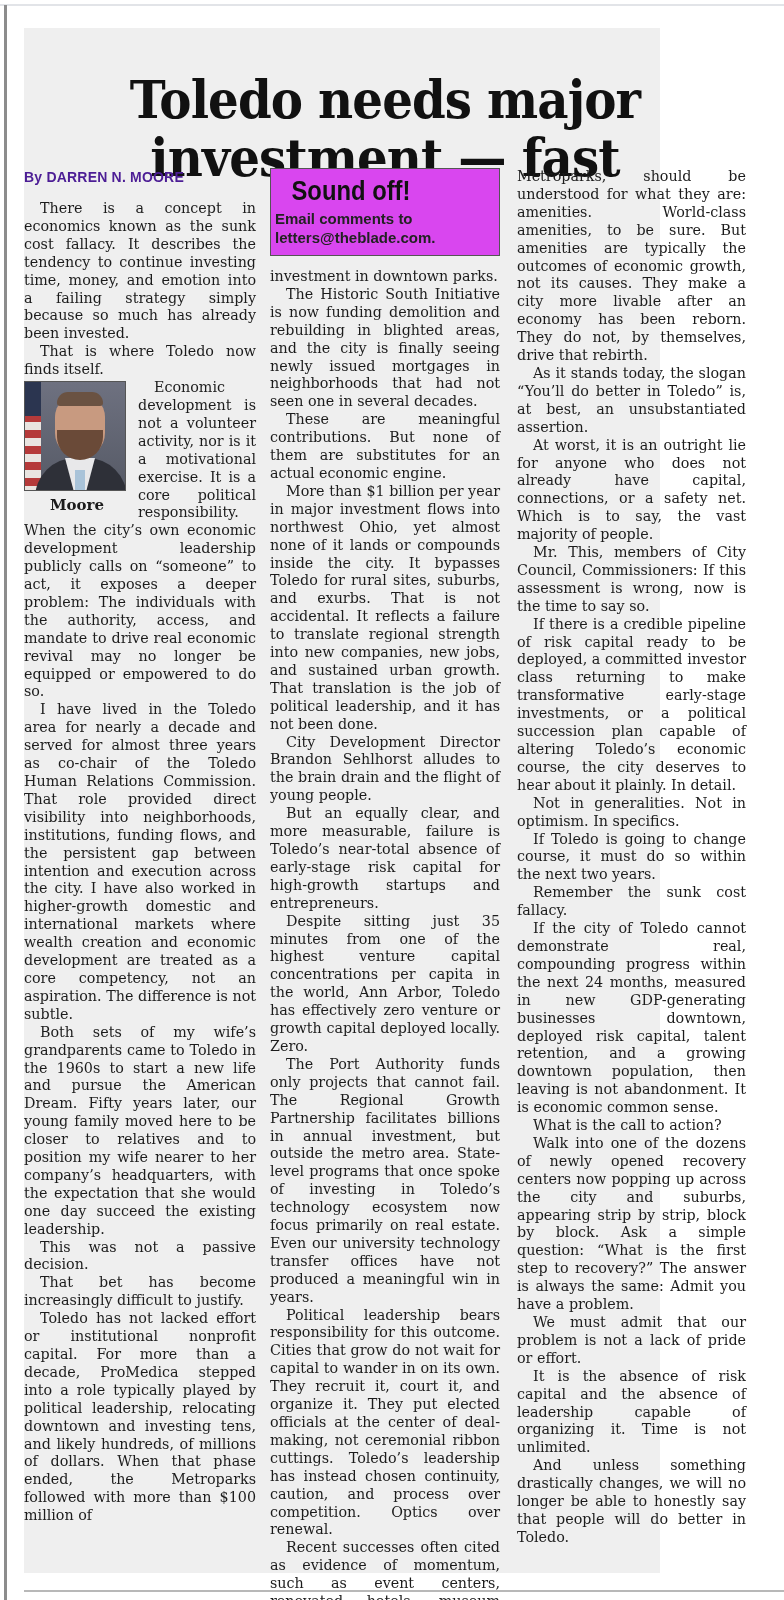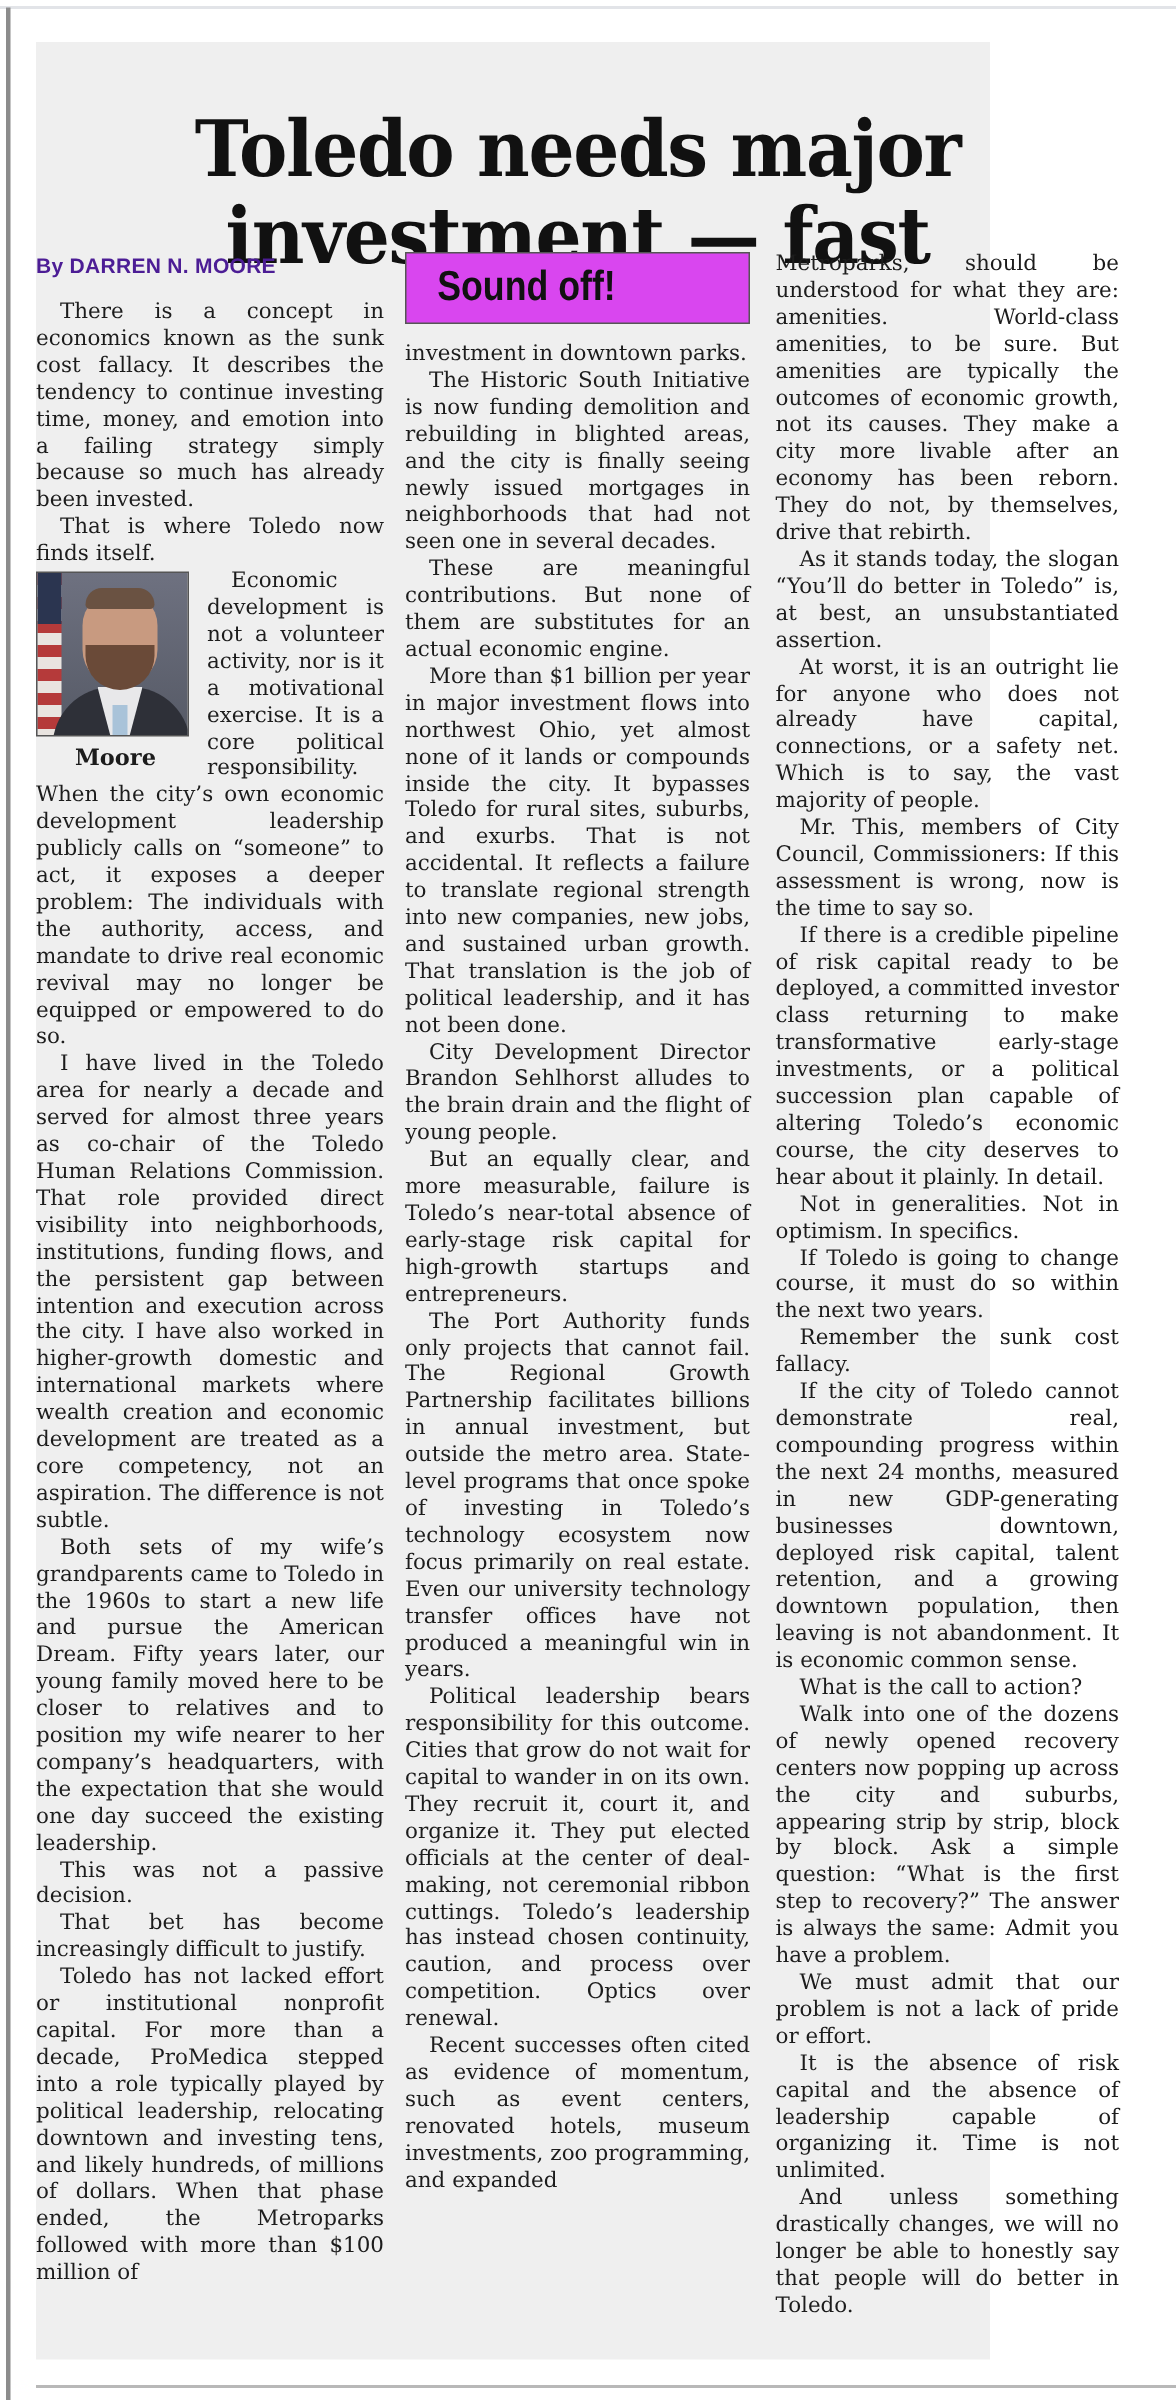--- a/index.html
+++ b/index.html
@@ -127,27 +127,32 @@
     <p>I have lived in the Toledo area for nearly a decade and served for almost three years as co-chair of the Toledo Human Relations Commission. That role provided direct visibility into neighborhoods, institutions, funding flows, and the persistent gap between intention and execution across the city. I have also worked in higher-growth domestic and international markets where wealth creation and economic development are treated as a core competency, not an aspiration. The difference is not subtle.</p>
     <p>Both sets of my wife’s grandparents came to Toledo in the 1960s to start a new life and pursue the American Dream. Fifty years later, our young family moved here to be closer to relatives and to position my wife nearer to her company’s headquarters, with the expectation that she would one day succeed the existing leadership.</p>
     <p>This was not a passive decision.</p>
     <p>That bet has become increasingly difficult to justify.</p>
     <p>Toledo has not lacked effort or institutional nonprofit capital. For more than a decade, ProMedica stepped into a role typically played by political leadership, relocating downtown and investing tens, and likely hundreds, of millions of dollars. When that phase ended, the Metroparks followed with more than $100 million of</p>
   </div>
 
   <div class="col col-2">
     <div class="soundoff">
       <div class="soundoff-title">Sound off!</div>
+      <div class="soundoff-body">
+        <span>Email comments to</span><br>
+        <span>letters@theblade.com.</span>
+      </div>
     </div>
     <p class="noindent">investment in downtown parks.</p>
     <p>The Historic South Initiative is now funding demolition and rebuilding in blighted areas, and the city is finally seeing newly issued mortgages in neighborhoods that had not seen one in several decades.</p>
     <p>These are meaningful contributions. But none of them are substitutes for an actual economic engine.</p>
     <p>More than $1 billion per year in major investment flows into northwest Ohio, yet almost none of it lands or compounds inside the city. It bypasses Toledo for rural sites, suburbs, and exurbs. That is not accidental. It reflects a failure to translate regional strength into new companies, new jobs, and sustained urban growth. That translation is the job of political leadership, and it has not been done.</p>
     <p>City Development Director Brandon Sehlhorst alludes to the brain drain and the flight of young people.</p>
     <p>But an equally clear, and more measurable, failure is Toledo’s near-total absence of early-stage risk capital for high-growth startups and entrepreneurs.</p>
+    <p>Despite sitting just 35 minutes from one of the highest venture capital concentrations per capita in the world, Ann Arbor, Toledo has effectively zero venture or growth capital deployed locally. Zero.</p>
     <p>The Port Authority funds only projects that cannot fail. The Regional Growth Partnership facilitates billions in annual investment, but outside the metro area. State-level programs that once spoke of investing in Toledo’s technology ecosystem now focus primarily on real estate. Even our university technology transfer offices have not produced a meaningful win in years.</p>
     <p>Political leadership bears responsibility for this outcome. Cities that grow do not wait for capital to wander in on its own. They recruit it, court it, and organize it. They put elected officials at the center of deal-making, not ceremonial ribbon cuttings. Toledo’s leadership has instead chosen continuity, caution, and process over competition. Optics over renewal.</p>
     <p>Recent successes often cited as evidence of momentum, such as event centers, renovated hotels, museum investments, zoo programming, and expanded</p>
   </div>
 
   <div class="col col-3">
     <p class="noindent">Metroparks, should be understood for what they are: amenities. World-class amenities, to be sure. But amenities are typically the outcomes of economic growth, not its causes. They make a city more livable after an economy has been reborn. They do not, by themselves, drive that rebirth.</p>
     <p>As it stands today, the slogan “You’ll do better in Toledo” is, at best, an unsubstantiated assertion.</p>
     <p>At worst, it is an outright lie for anyone who does not already have capital, connections, or a safety net. Which is to say, the vast majority of people.</p>
     <p>Mr. This, members of City Council, Commissioners: If this assessment is wrong, now is the time to say so.</p>

